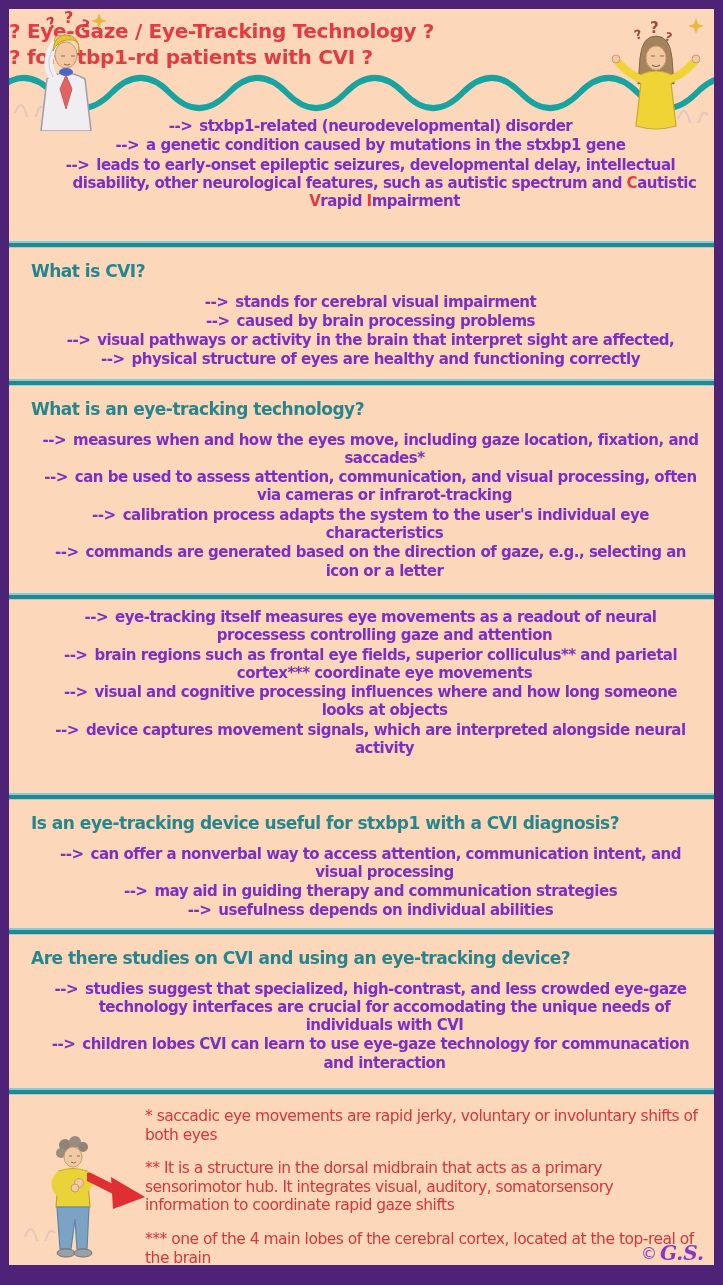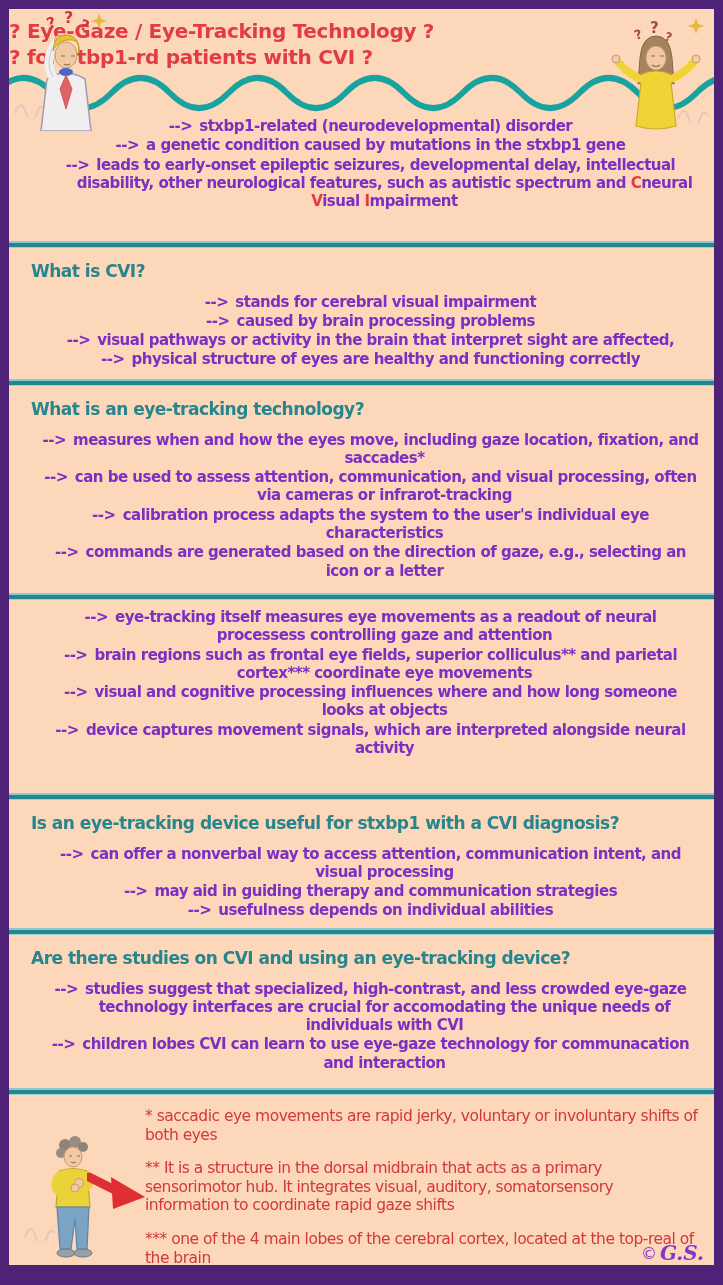--- a/index.html
+++ b/index.html
@@ -112,21 +112,21 @@
       <svg class="watermark" style="right:4px;top:92px;width:34px;height:22px" viewBox="0 0 34 22">
         <path d="M2 18 q6 -16 11 0 q5 16 11 0 q3 -10 8 -4" fill="none" stroke="#b9a8c9" stroke-width="2"></path>
       </svg>
     </div>
 
     <div id="sections-host">
         <section class="qa">
           <ul>
             <li><span class="arrow">--&gt;</span><span>stxbp1-related (neurodevelopmental) disorder</span></li>
             <li><span class="arrow">--&gt;</span><span>a genetic condition caused by mutations in the stxbp1 gene</span></li>
-            <li><span class="arrow">--&gt;</span><span>leads to early-onset epileptic seizures, developmental delay, intellectual disability, other neurological features, such as autistic spectrum and </span><span class="hl">C</span><span>neural </span><span class="hl">V</span><span>isual </span><span class="hl">I</span><span>mpairment</span></li>
+            <li><span class="arrow">--&gt;</span><span>leads to early-onset epileptic seizures, developmental delay, intellectual disability, other neurological features, such as autistic spectrum and </span><span class="hl">C</span><span>autistic </span><span class="hl">V</span><span>rapid </span><span class="hl">I</span><span>mpairment</span></li>
           </ul>
         </section>
         <div class="sep"></div>
         <section class="qa">
           <h2>What is CVI?</h2>
           <ul>
             <li><span class="arrow">--&gt;</span><span>stands for cerebral visual impairment</span></li>
             <li><span class="arrow">--&gt;</span><span>caused by brain processing problems</span></li>
             <li><span class="arrow">--&gt;</span><span>visual pathways or activity in the brain that interpret sight are affected,</span></li>
             <li><span class="arrow">--&gt;</span><span>physical structure of eyes are healthy and functioning correctly</span></li>

